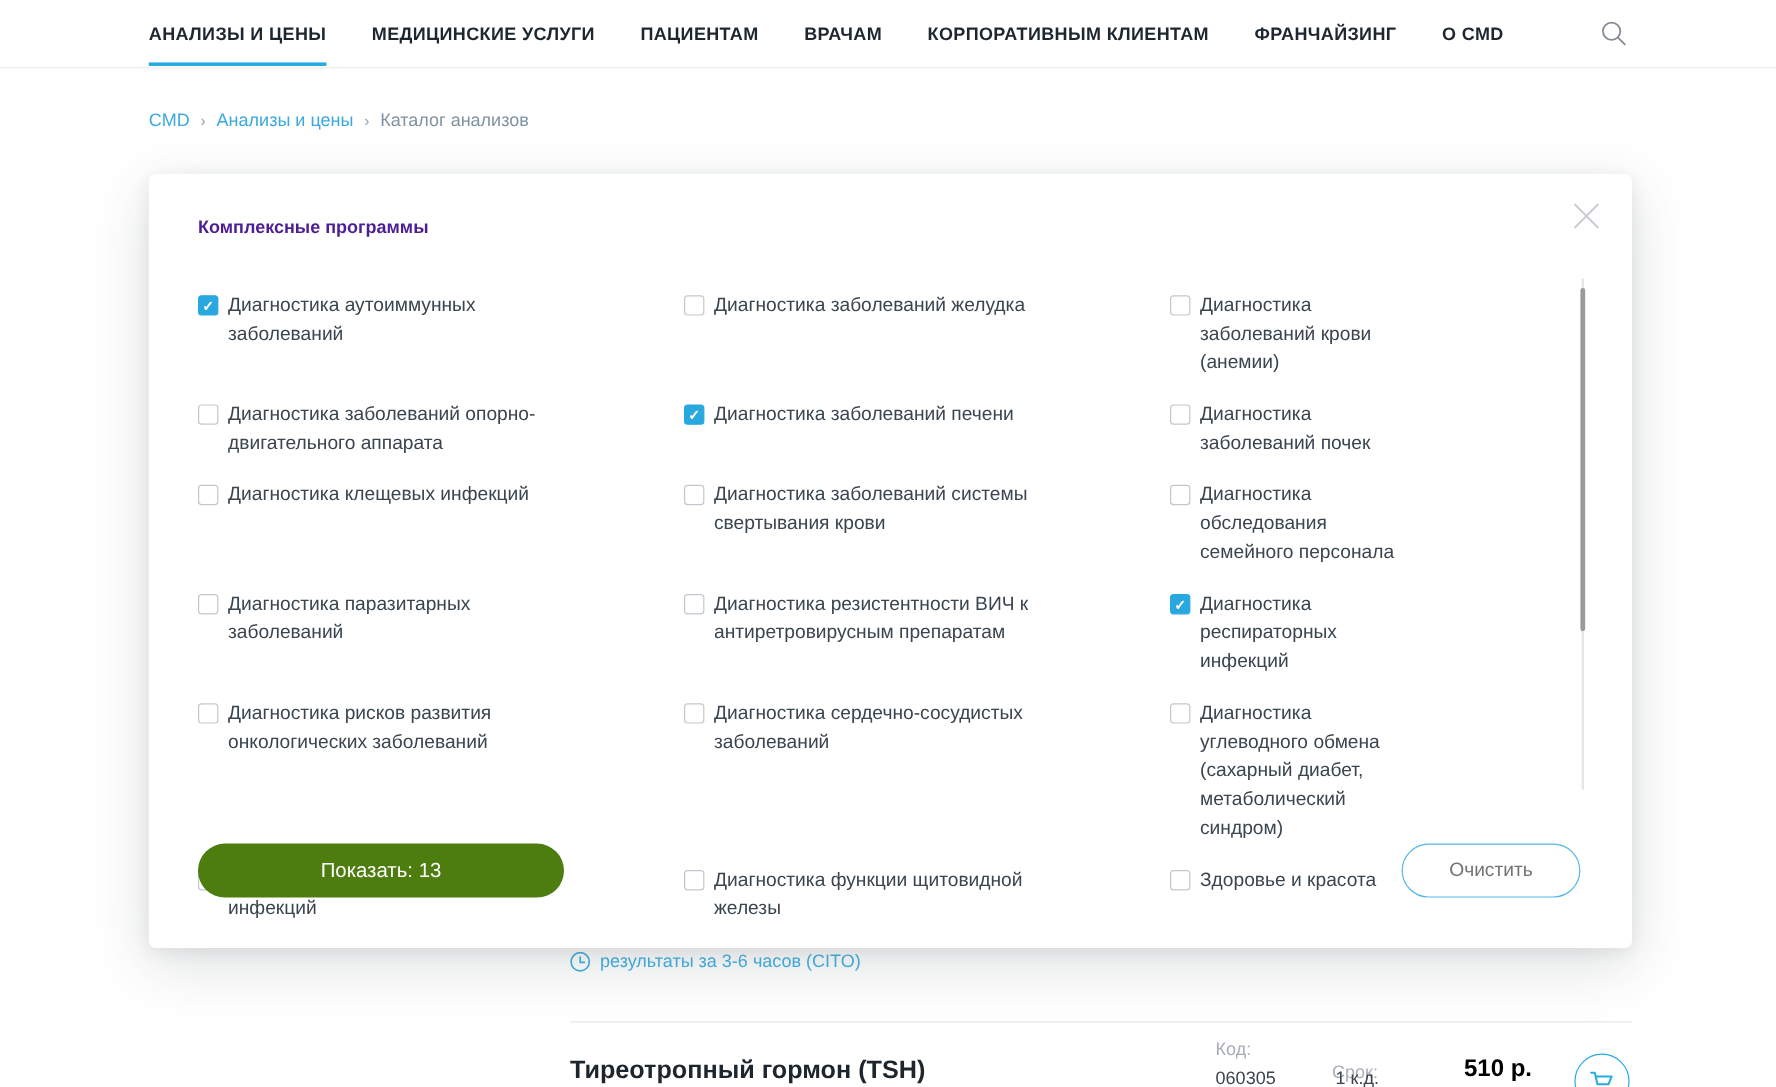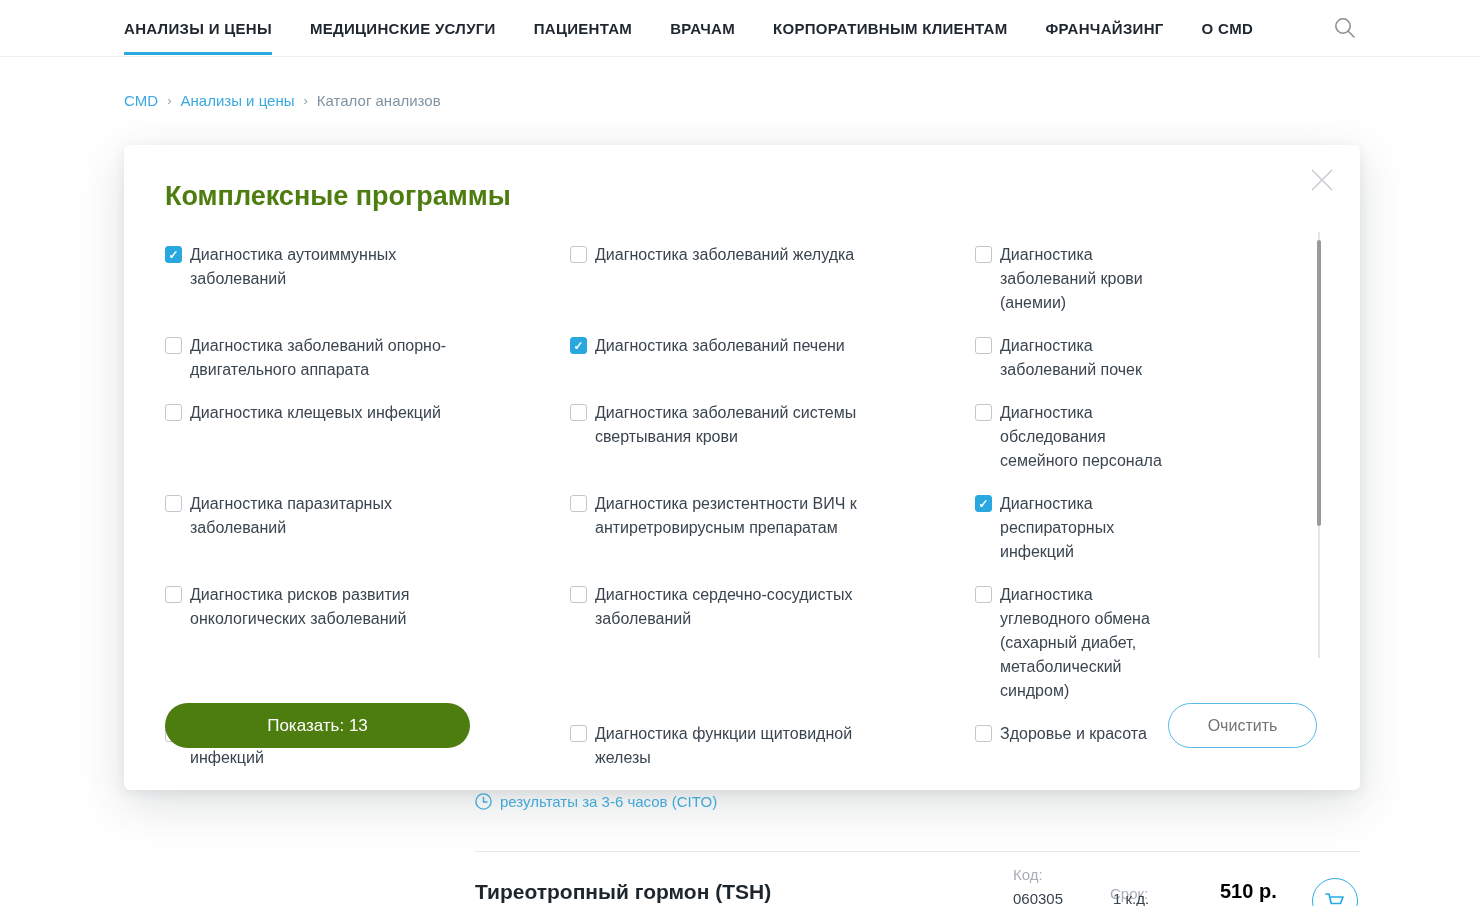--- a/index.html
+++ b/index.html
@@ -34,21 +34,21 @@
   .meta-label { position:absolute; font-size:15px; color:#a9aeb6; }
   .meta-value { position:absolute; font-size:15px; color:#3a434d; }
   .prod-price { position:absolute; left:1220px; top:880px; font-size:20px; font-weight:bold; color:#000000; }
   .cart-btn { position:absolute; left:1312px; top:878px; width:46px; height:46px; border-radius:50%;
               border:1.5px solid #29abe2; display:flex; align-items:center; justify-content:center; cursor:pointer; }
 
   
   .modal { position:absolute; left:124px; top:145px; width:1236px; height:645px;
            background:#fff; border-radius:6px; z-index:10;
            box-shadow:0 14px 48px rgba(45,55,65,.16), 0 3px 12px rgba(45,55,65,.08); }
-  .modal-title { position:absolute; left:41px; top:36px; font-size:27px; font-weight:bold; color:#4d7c0f; }
+  .modal-title { position:absolute; left:41px; top:36px; font-size:15px; font-weight:bold; color:#4c1d95; }
   .close-btn { position:absolute; right:26px; top:23px; width:24px; height:24px; cursor:pointer; }
   .close-btn svg { display:block; }
 
   .check-grid { position:absolute; left:41px; top:98px; right:124px;
                 display:grid; grid-template-columns:405px 405px 1fr; grid-row-gap:19px; }
   .cell { position:relative; padding-left:25px; padding-right:60px;
           font-size:16px; line-height:24px; color:#3a4550; cursor:pointer; }
   .lbl { white-space:pre-line; }
   .box { position:absolute; left:0; top:3px; width:17px; height:17px;
          border:1px solid #c3c7cd; border-radius:3px; background:#fff;

